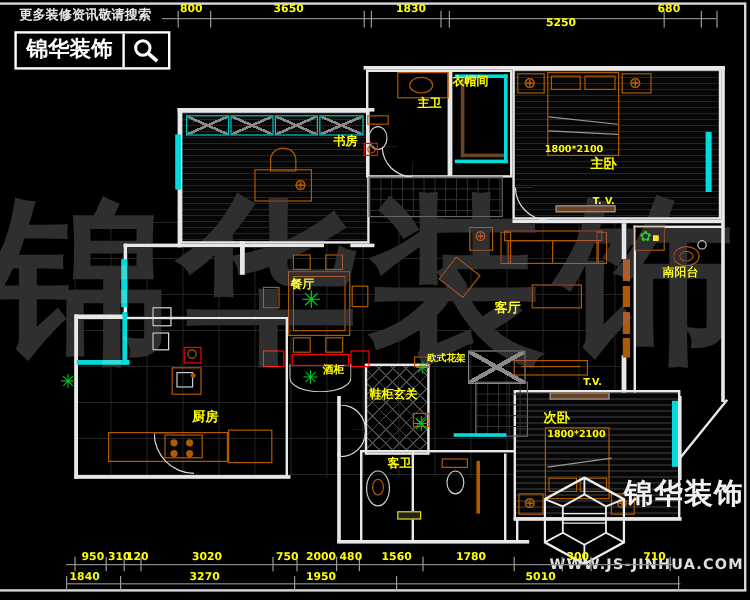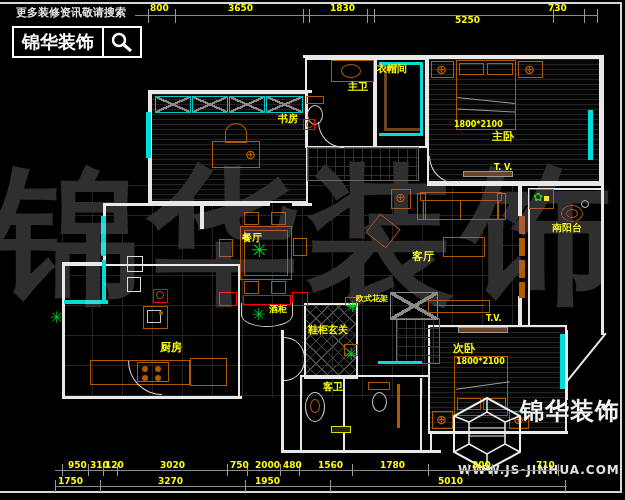--- a/index.html
+++ b/index.html
@@ -70,21 +70,21 @@
   <div class="abs tick" style="left:309px;top:9px;height:14px"></div>
   <div class="abs tick" style="left:367px;top:9px;height:14px"></div>
   <div class="abs tick" style="left:374px;top:9px;height:14px"></div>
   <div class="abs tick" style="left:553px;top:9px;height:14px"></div>
   <div class="abs tick" style="left:584px;top:9px;height:14px"></div>
   <div class="abs tick" style="left:597px;top:9px;height:14px"></div>
   <span class="abs dim" style="left:150px;top:4px">800</span>
   <span class="abs dim" style="left:228px;top:4px">3650</span>
   <span class="abs dim" style="left:330px;top:4px">1830</span>
   <span class="abs dim" style="left:455px;top:16px">5250</span>
-  <span class="abs dim" style="left:548px;top:4px">730</span>
+  <span class="abs dim" style="left:548px;top:4px">680</span>
 
   <div class="abs grid" style="left:62px;top:185px;width:458px;height:213px"></div>
 
   <div class="abs seg" style="left:303px;top:55px;width:301px;height:3px"></div>
   <div class="abs seg" style="left:601px;top:55px;width:3px;height:280px"></div>
   <div class="abs seg" style="left:148px;top:90px;width:164px;height:3px"></div>
   <div class="abs seg" style="left:148px;top:90px;width:3px;height:116px"></div>
   <div class="abs seg" style="left:148px;top:203px;width:122px;height:3px"></div>
   <div class="abs seg" style="left:292px;top:203px;width:20px;height:3px"></div>
   <div class="abs seg" style="left:103px;top:203px;width:48px;height:3px"></div>
@@ -295,18 +295,18 @@
   <span class="abs dim" style="left:90px;top:461px">310</span>
   <span class="abs dim" style="left:105px;top:461px">120</span>
   <span class="abs dim" style="left:160px;top:461px">3020</span>
   <span class="abs dim" style="left:230px;top:461px">750</span>
   <span class="abs dim" style="left:255px;top:461px">2000</span>
   <span class="abs dim" style="left:283px;top:461px">480</span>
   <span class="abs dim" style="left:318px;top:461px">1560</span>
   <span class="abs dim" style="left:380px;top:461px">1780</span>
   <span class="abs dim" style="left:472px;top:461px">300</span>
   <span class="abs dim" style="left:536px;top:461px">710</span>
-  <span class="abs dim" style="left:58px;top:477px">1750</span>
+  <span class="abs dim" style="left:58px;top:477px">1840</span>
   <span class="abs dim" style="left:158px;top:477px">3270</span>
   <span class="abs dim" style="left:255px;top:477px">1950</span>
   <span class="abs dim" style="left:438px;top:477px">5010</span>
 
 </div>
 
 </body></html>

